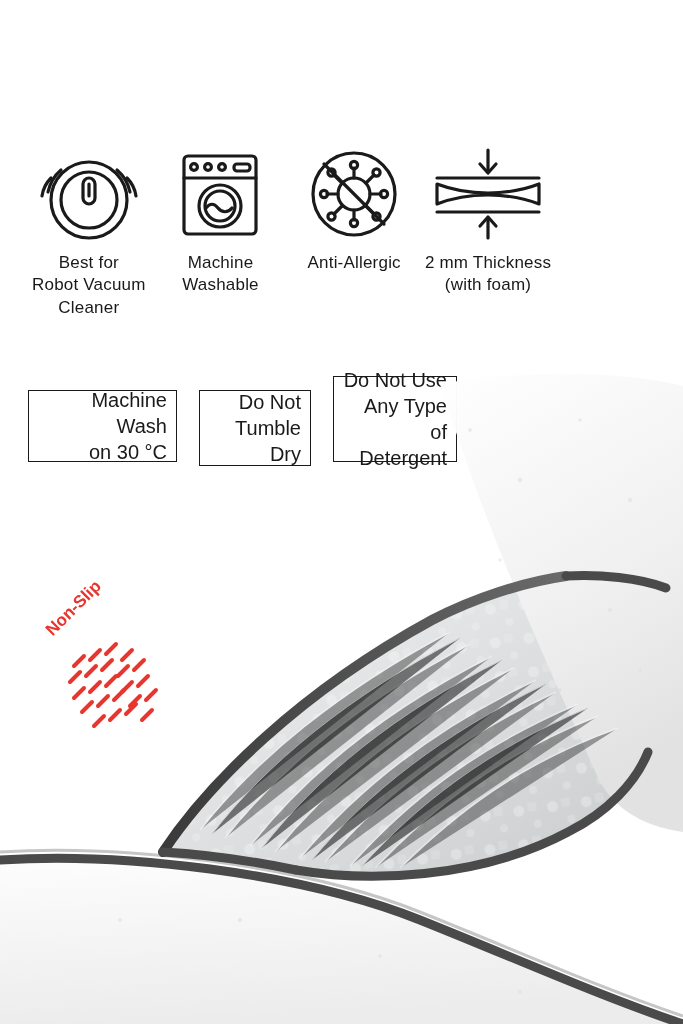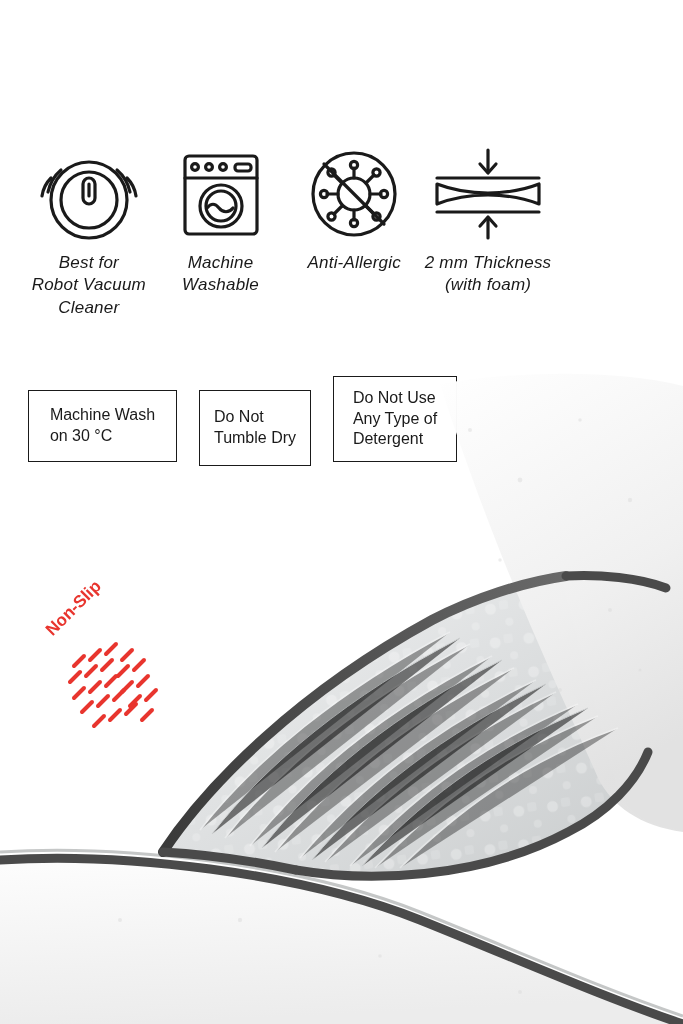--- a/index.html
+++ b/index.html
@@ -16,22 +16,21 @@
     color: #1a1a1a;
   }
 
   
   .features {
     position: absolute;
     top: 140px;
     left: 0;
     width: 553px;
     display: flex;
-    justify-content: flex-start;
-    font-style: italic;
+    justify-content: flex-end;
   }
   .feature {
     width: 155px;
     display: flex;
     flex-direction: column;
     align-items: center;
   }
   .feature:nth-child(1) { margin-left: 26px; }
   .feature:nth-child(2) { margin-left: 6px; }
   .feature:nth-child(3) { margin-left: 8px; }
@@ -61,22 +60,22 @@
     display: flex;
     align-items: flex-start;
     gap: 22px;
   }
   .care-box {
     border: 1.6px solid #1a1a1a;
     box-sizing: border-box;
     display: flex;
     align-items: center;
     justify-content: center;
-    text-align: left;
-    font-size: 16px;
+    text-align: right;
+    font-size: 20px;
     line-height: 1.3;
     white-space: pre-line;
     padding: 7px 9px;
     background: #fff;
   }
   .care-box.b1 { width: 149px; height: 72px; }
   .care-box.b2 { width: 112px; height: 76px; }
   .care-box.b3 { width: 124px; height: 86px; margin-top: -14px; }
 
   

